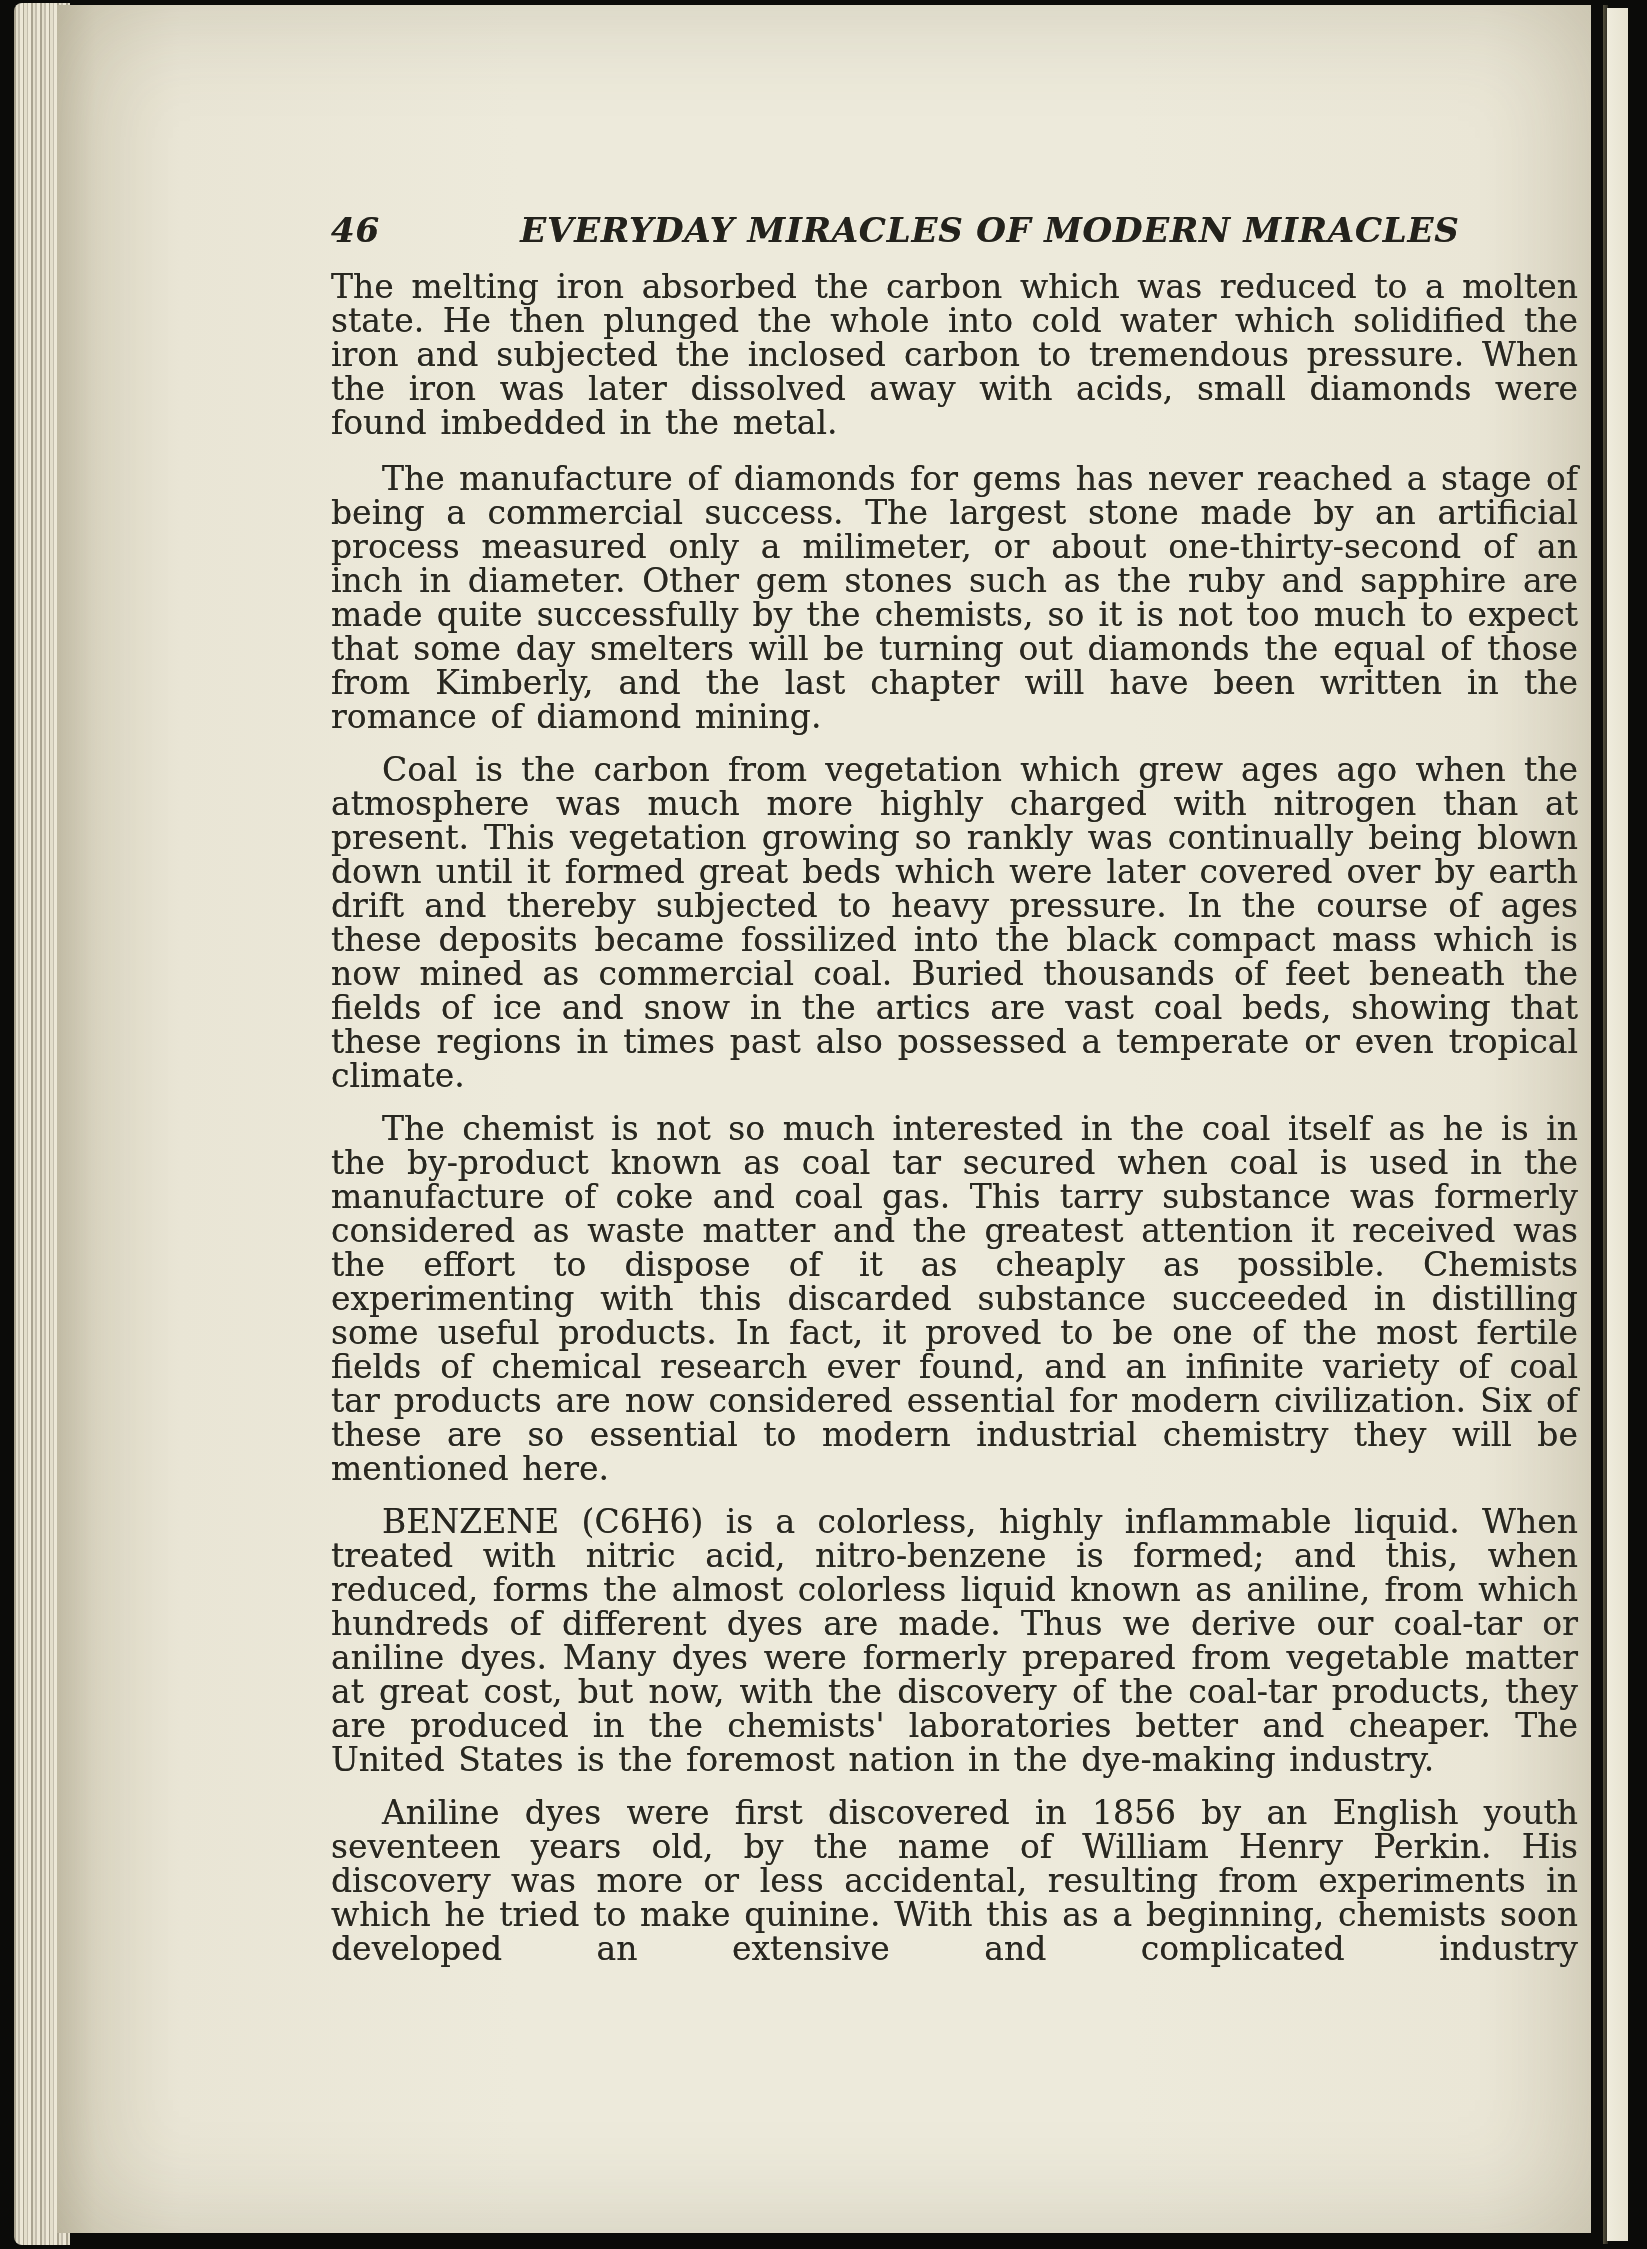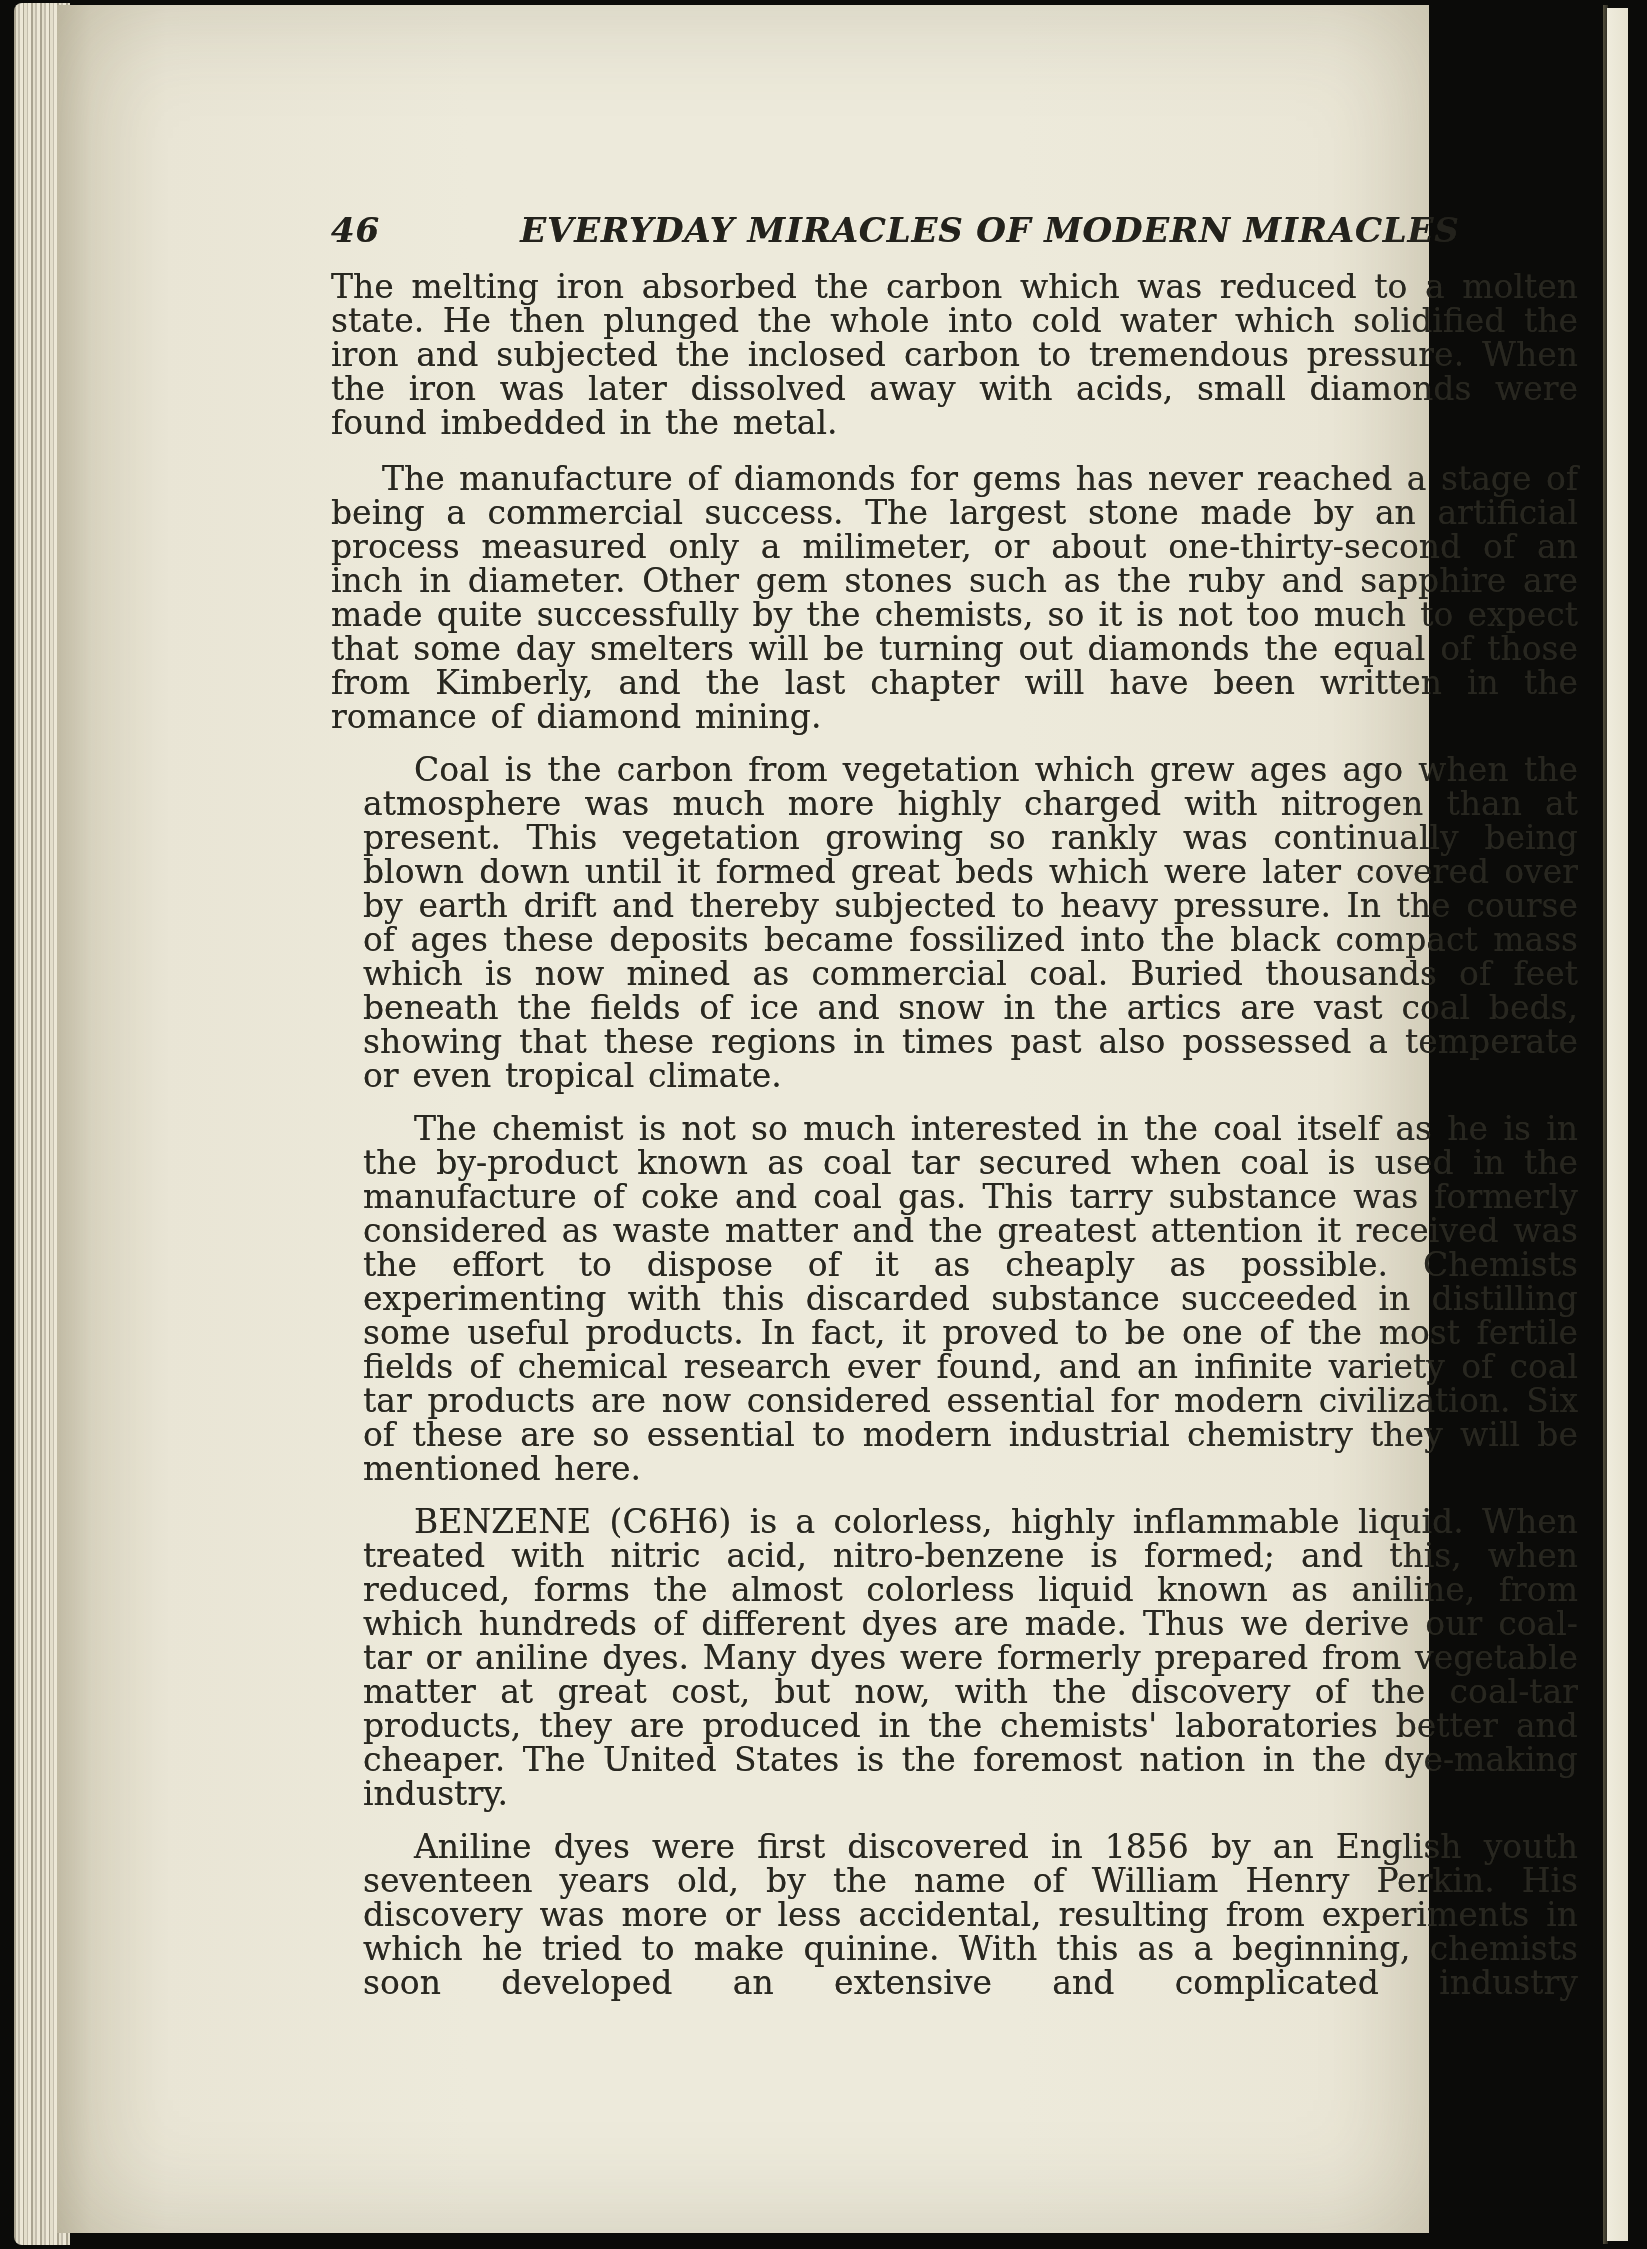--- a/index.html
+++ b/index.html
@@ -28,21 +28,21 @@
         #a9a390 0px, #a9a390 1.6px,
         #e3decb 1.6px, #e3decb 4px,
         #c4bead 4px, #c4bead 5.6px,
         #ece7d6 5.6px, #ece7d6 8.7px);
   }
   
   .page {
     position: absolute;
     left: 57px;
     top: 4.8px;
-    width: 1372px;
+    width: 1534px;
     bottom: 17px;
     background: linear-gradient(90deg,
       #cdc7b2 0%, #dfdac7 2.5%, #e9e5d5 8%,
       #edeadb 30%, #edeadb 70%,
       #eae6d6 93%, #e1dcca 100%);
     box-shadow: inset 0 0 111px rgba(95, 85, 55, 0.22);
   }
   
   .page-edge-shadow {
     position: absolute;
@@ -94,21 +94,21 @@
     word-spacing: 3.2px;
   }
   .page-body p {
     margin: 0;
     text-indent: 51px;
   }
   .page-body p.no-indent {
     text-indent: 0;
   }
   .page-body p.gap-sm { margin-top: 22px; }
-  .page-body p.gap    { margin-top: 19px; margin-left: 32px; }
+  .page-body p.gap    { margin-top: 19px; }
   .page-body p.continues {
     text-align-last: justify;
   }
 </style>
 </head>
 <body>
 
 <div class="scene">
 
   <div class="page-stack"></div>

